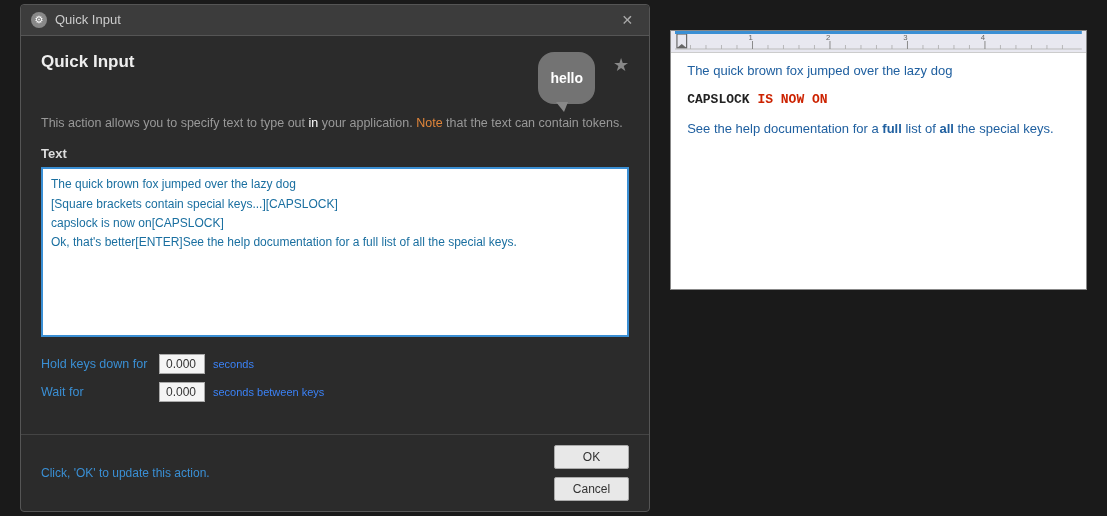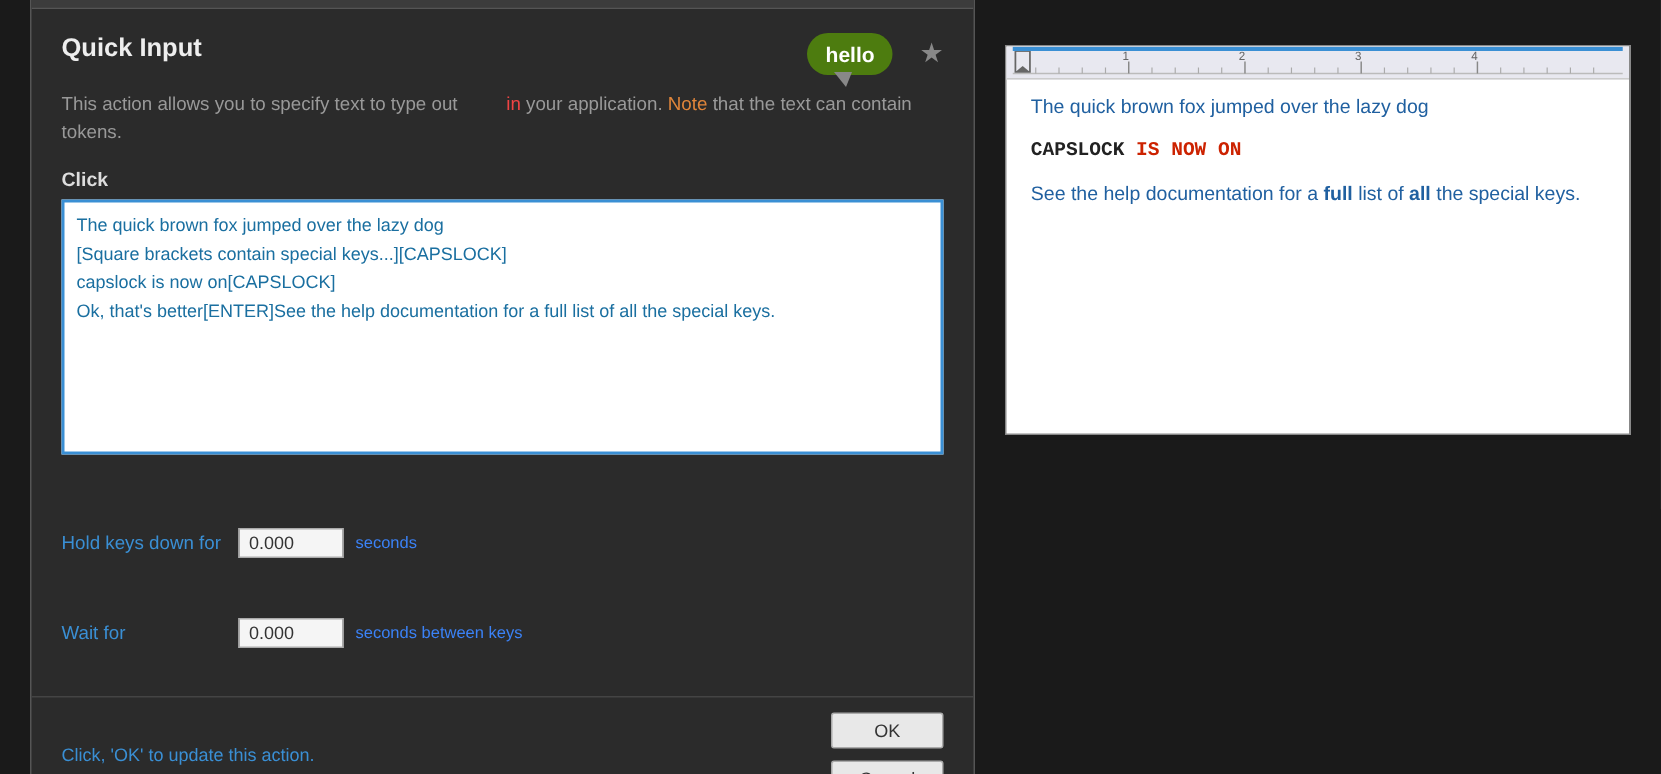--- a/index.html
+++ b/index.html
@@ -88,25 +88,25 @@
       font-weight: bold;
       color: #eee;
     }
 
     .bubble-icon {
       position: relative;
       display: inline-block;
     }
 
     .speech-bubble {
-      background: #4d7c0f;
+      background: #737373;
       color: #fff;
       font-size: 14px;
       font-weight: bold;
-      padding: 6px 12px;
+      padding: 18px 12px;
       border-radius: 16px;
       position: relative;
     }
 
     .speech-bubble::after {
       content: '';
       position: absolute;
       bottom: -8px;
       left: 18px;
       border-left: 8px solid transparent;
@@ -121,21 +121,21 @@
       margin-top: 2px;
     }
 
     .description {
       font-size: 12.5px;
       color: #999;
       margin-bottom: 14px;
       line-height: 1.5;
     }
 
-    .description .highlight-blue { color: #ef4444; margin-left: 29px; }
+    .description .highlight-blue { color: #ffffff; }
     .description .highlight-orange { color: #e0853a; }
 
     .section-label {
       font-weight: bold;
       color: #ddd;
       font-size: 13px;
       margin-bottom: 6px;
     }
 
     .text-area-container {
@@ -161,31 +161,30 @@
       display: flex;
       flex-direction: column;
       gap: 8px;
       margin-bottom: 16px;
     }
 
     .field-row {
       display: flex;
       align-items: center;
       gap: 8px;
-      margin-top: 32px;
     }
 
     .field-label {
       color: #3a8fd4;
       font-size: 12.5px;
       min-width: 110px;
     }
 
     .field-input {
-      width: 70px;
+      width: 46px;
       background: #f5f5f5;
       border: 1px solid #aaa;
       padding: 2px 6px;
       font-size: 12px;
       color: #333;
       outline: none;
     }
 
     .field-suffix {
       color: #3b82f6;
@@ -284,21 +283,21 @@
           <div class="speech-bubble">hello</div>
         </div>
         <span class="star-icon">★</span>
       </div>
     </div>
 
     <div class="description">
       <span>T</span><span>his action allows you to specify text to type out </span><span class="highlight-blue">in</span><span> your application.  </span><span class="highlight-orange">Note</span><span> that the text can contain tokens.</span>
     </div>
 
-    <div class="section-label">Click</div>
+    <div class="section-label">Text</div>
 
     <div class="text-area-container">
       <textarea class="text-area" style="">The quick brown fox jumped over the lazy dog
 [Square brackets contain special keys...][CAPSLOCK]
 capslock is now on[CAPSLOCK]
 Ok, that's better[ENTER]See the help documentation for a full list of all the special keys.</textarea>
     </div>
 
     <div class="fields-row">
       <div class="field-row">

